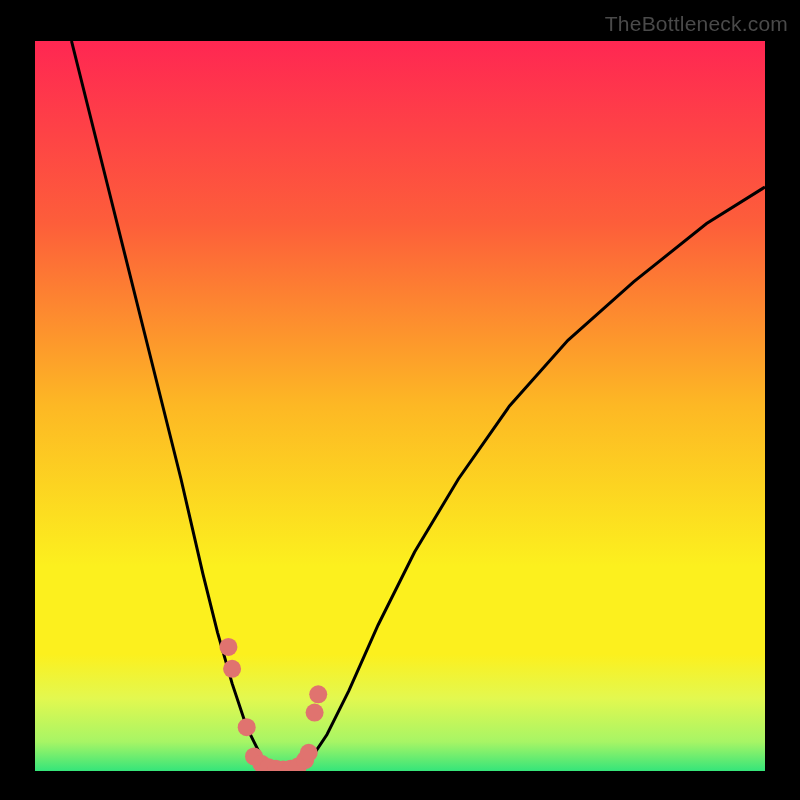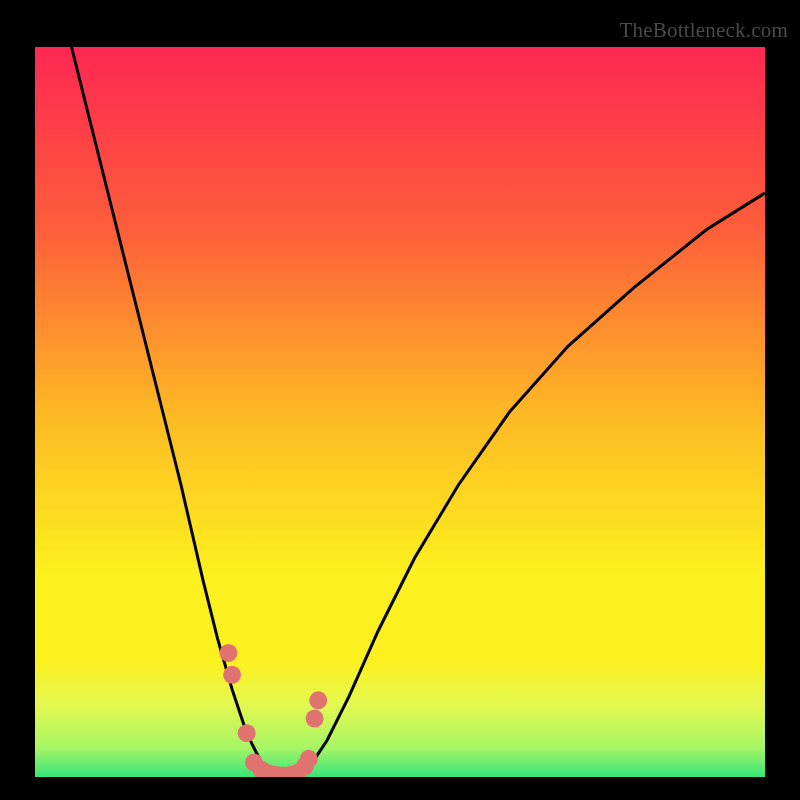--- a/index.html
+++ b/index.html
@@ -6,25 +6,24 @@
     margin: 0;
     padding: 0;
     width: 800px;
     height: 800px;
     overflow: hidden;
     background: #000;
     font-family: Arial, Helvetica, sans-serif;
   }
   .frame {
     position: absolute;
-    left: 0; top: 12px;
+    left: 0; top: 6px;
     width: 800px;
     height: 670px;
     background: #000;
-    font-family: Liberation Serif, serif;
   }
   .plot-area {
     position: absolute;
     left: 35px;
     top: 35px;
     width: 730px;
     height: 730px;
     overflow: hidden;
   }
   .gradient {

